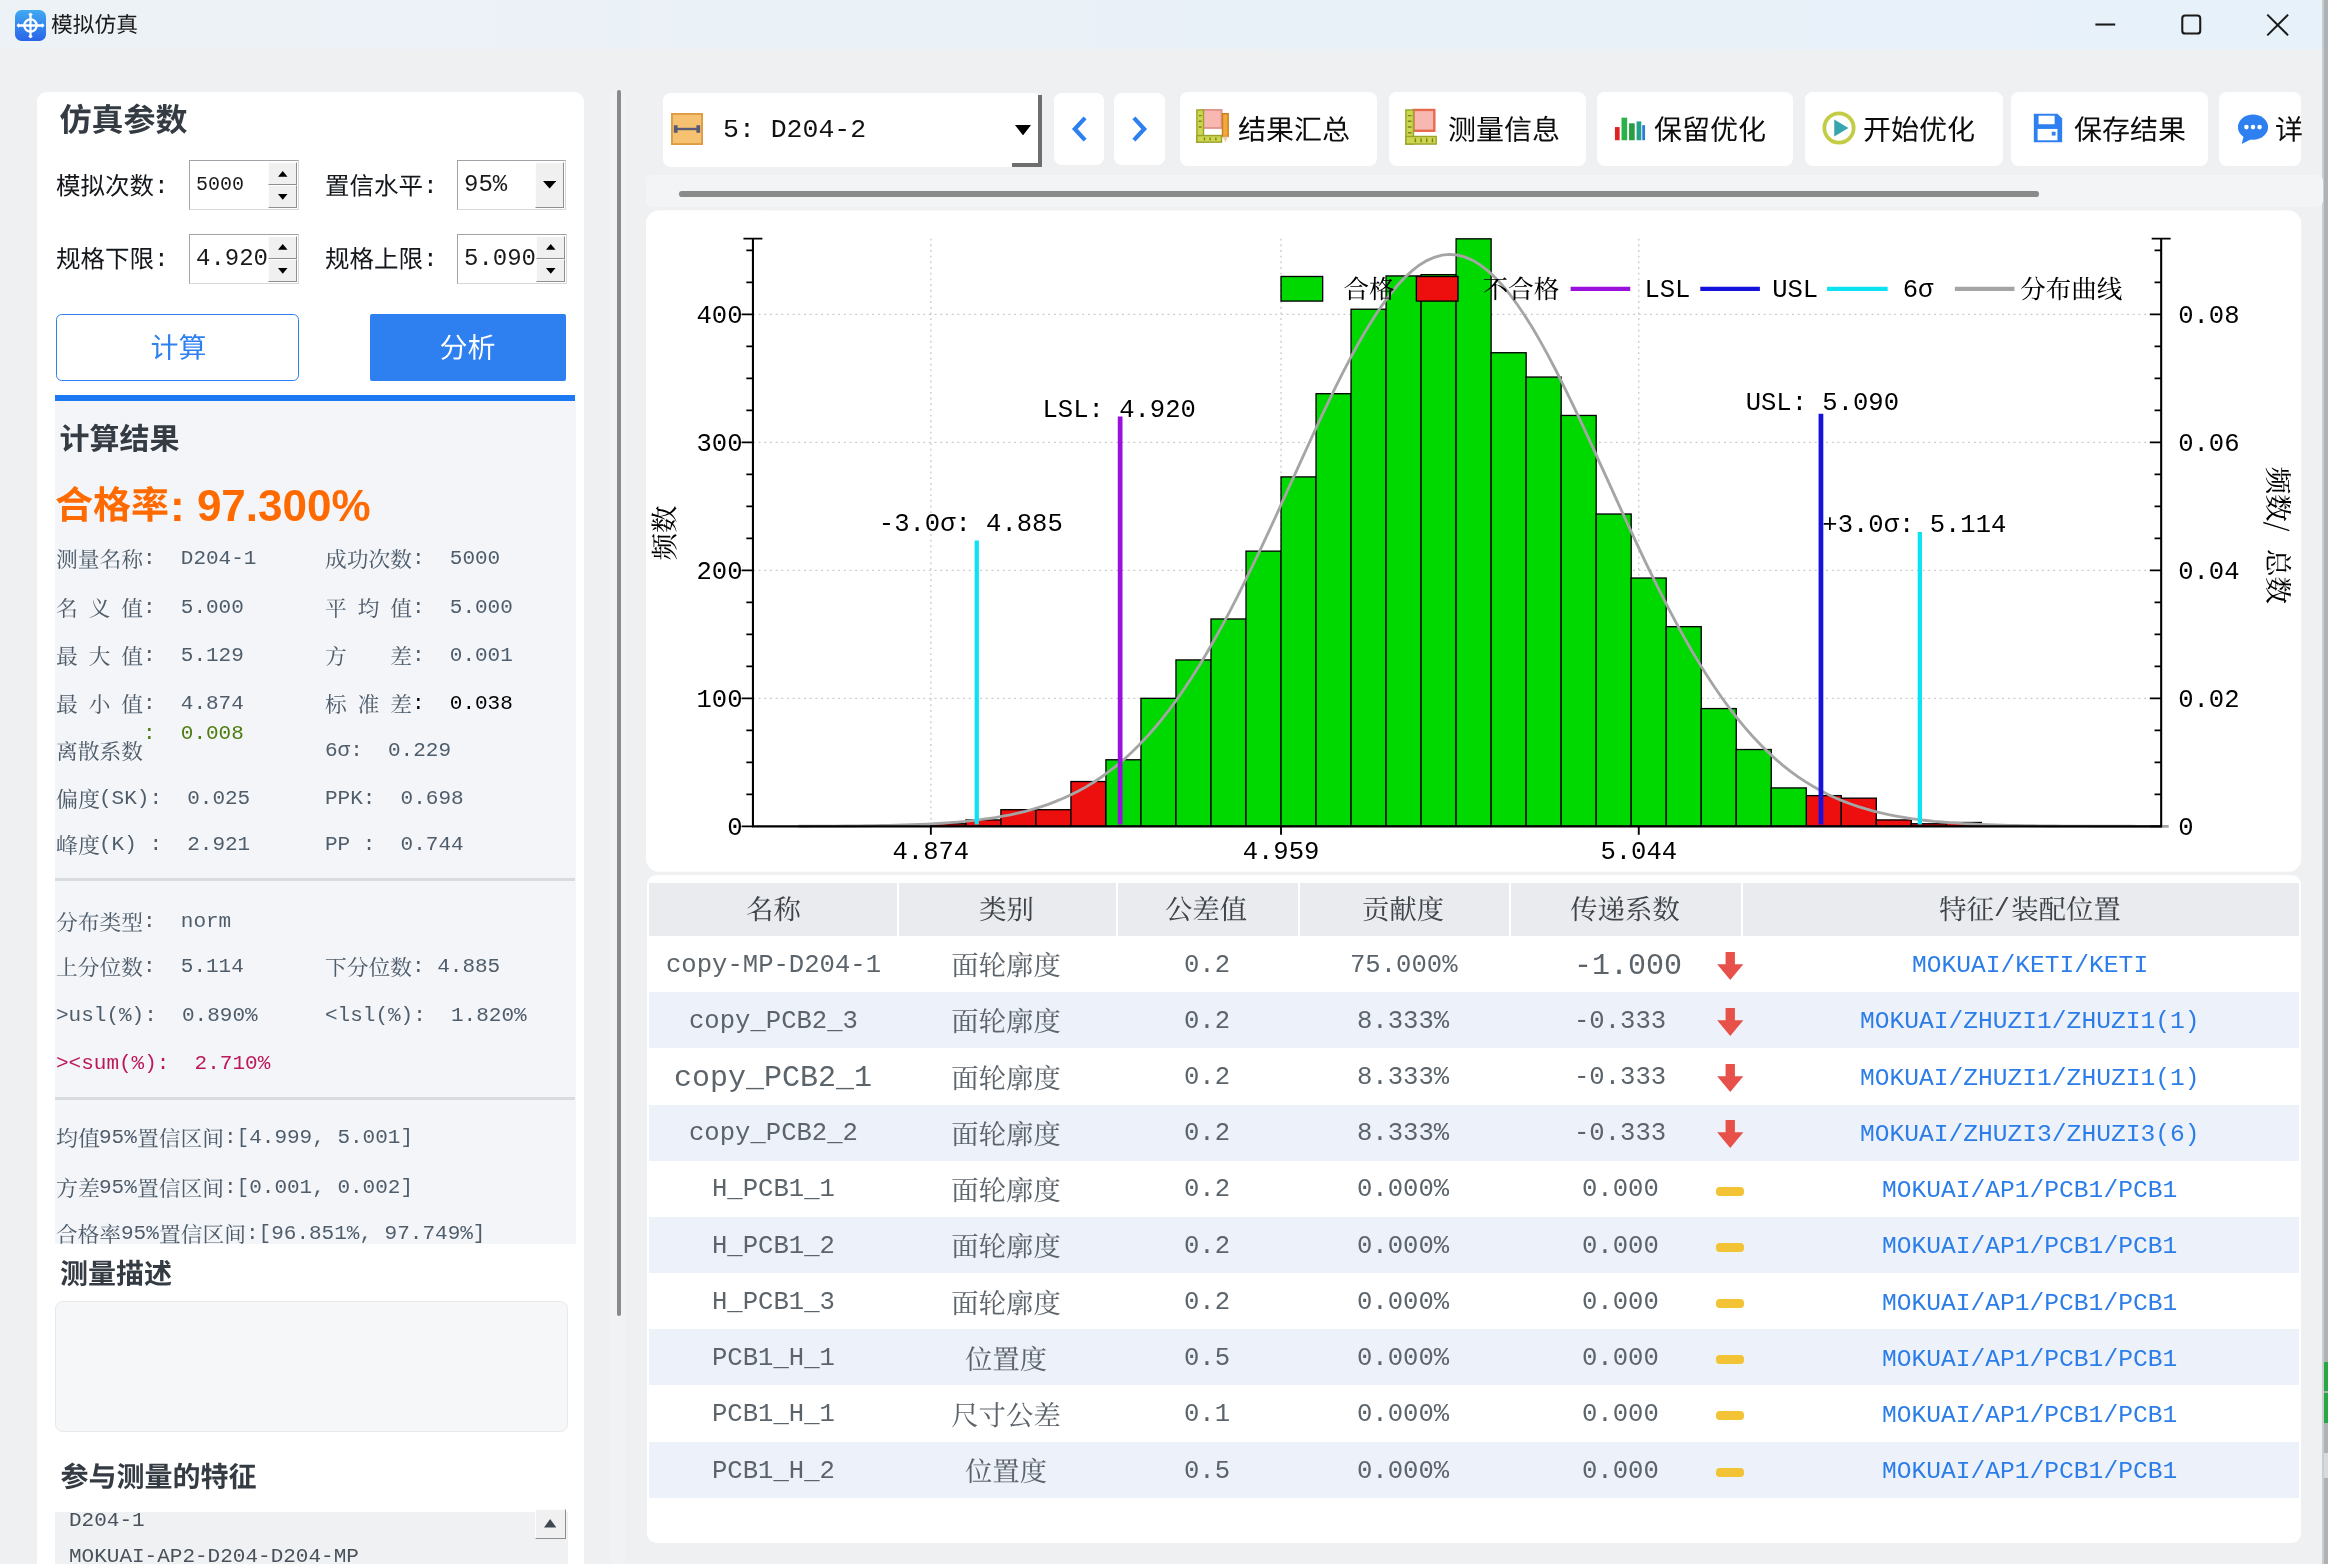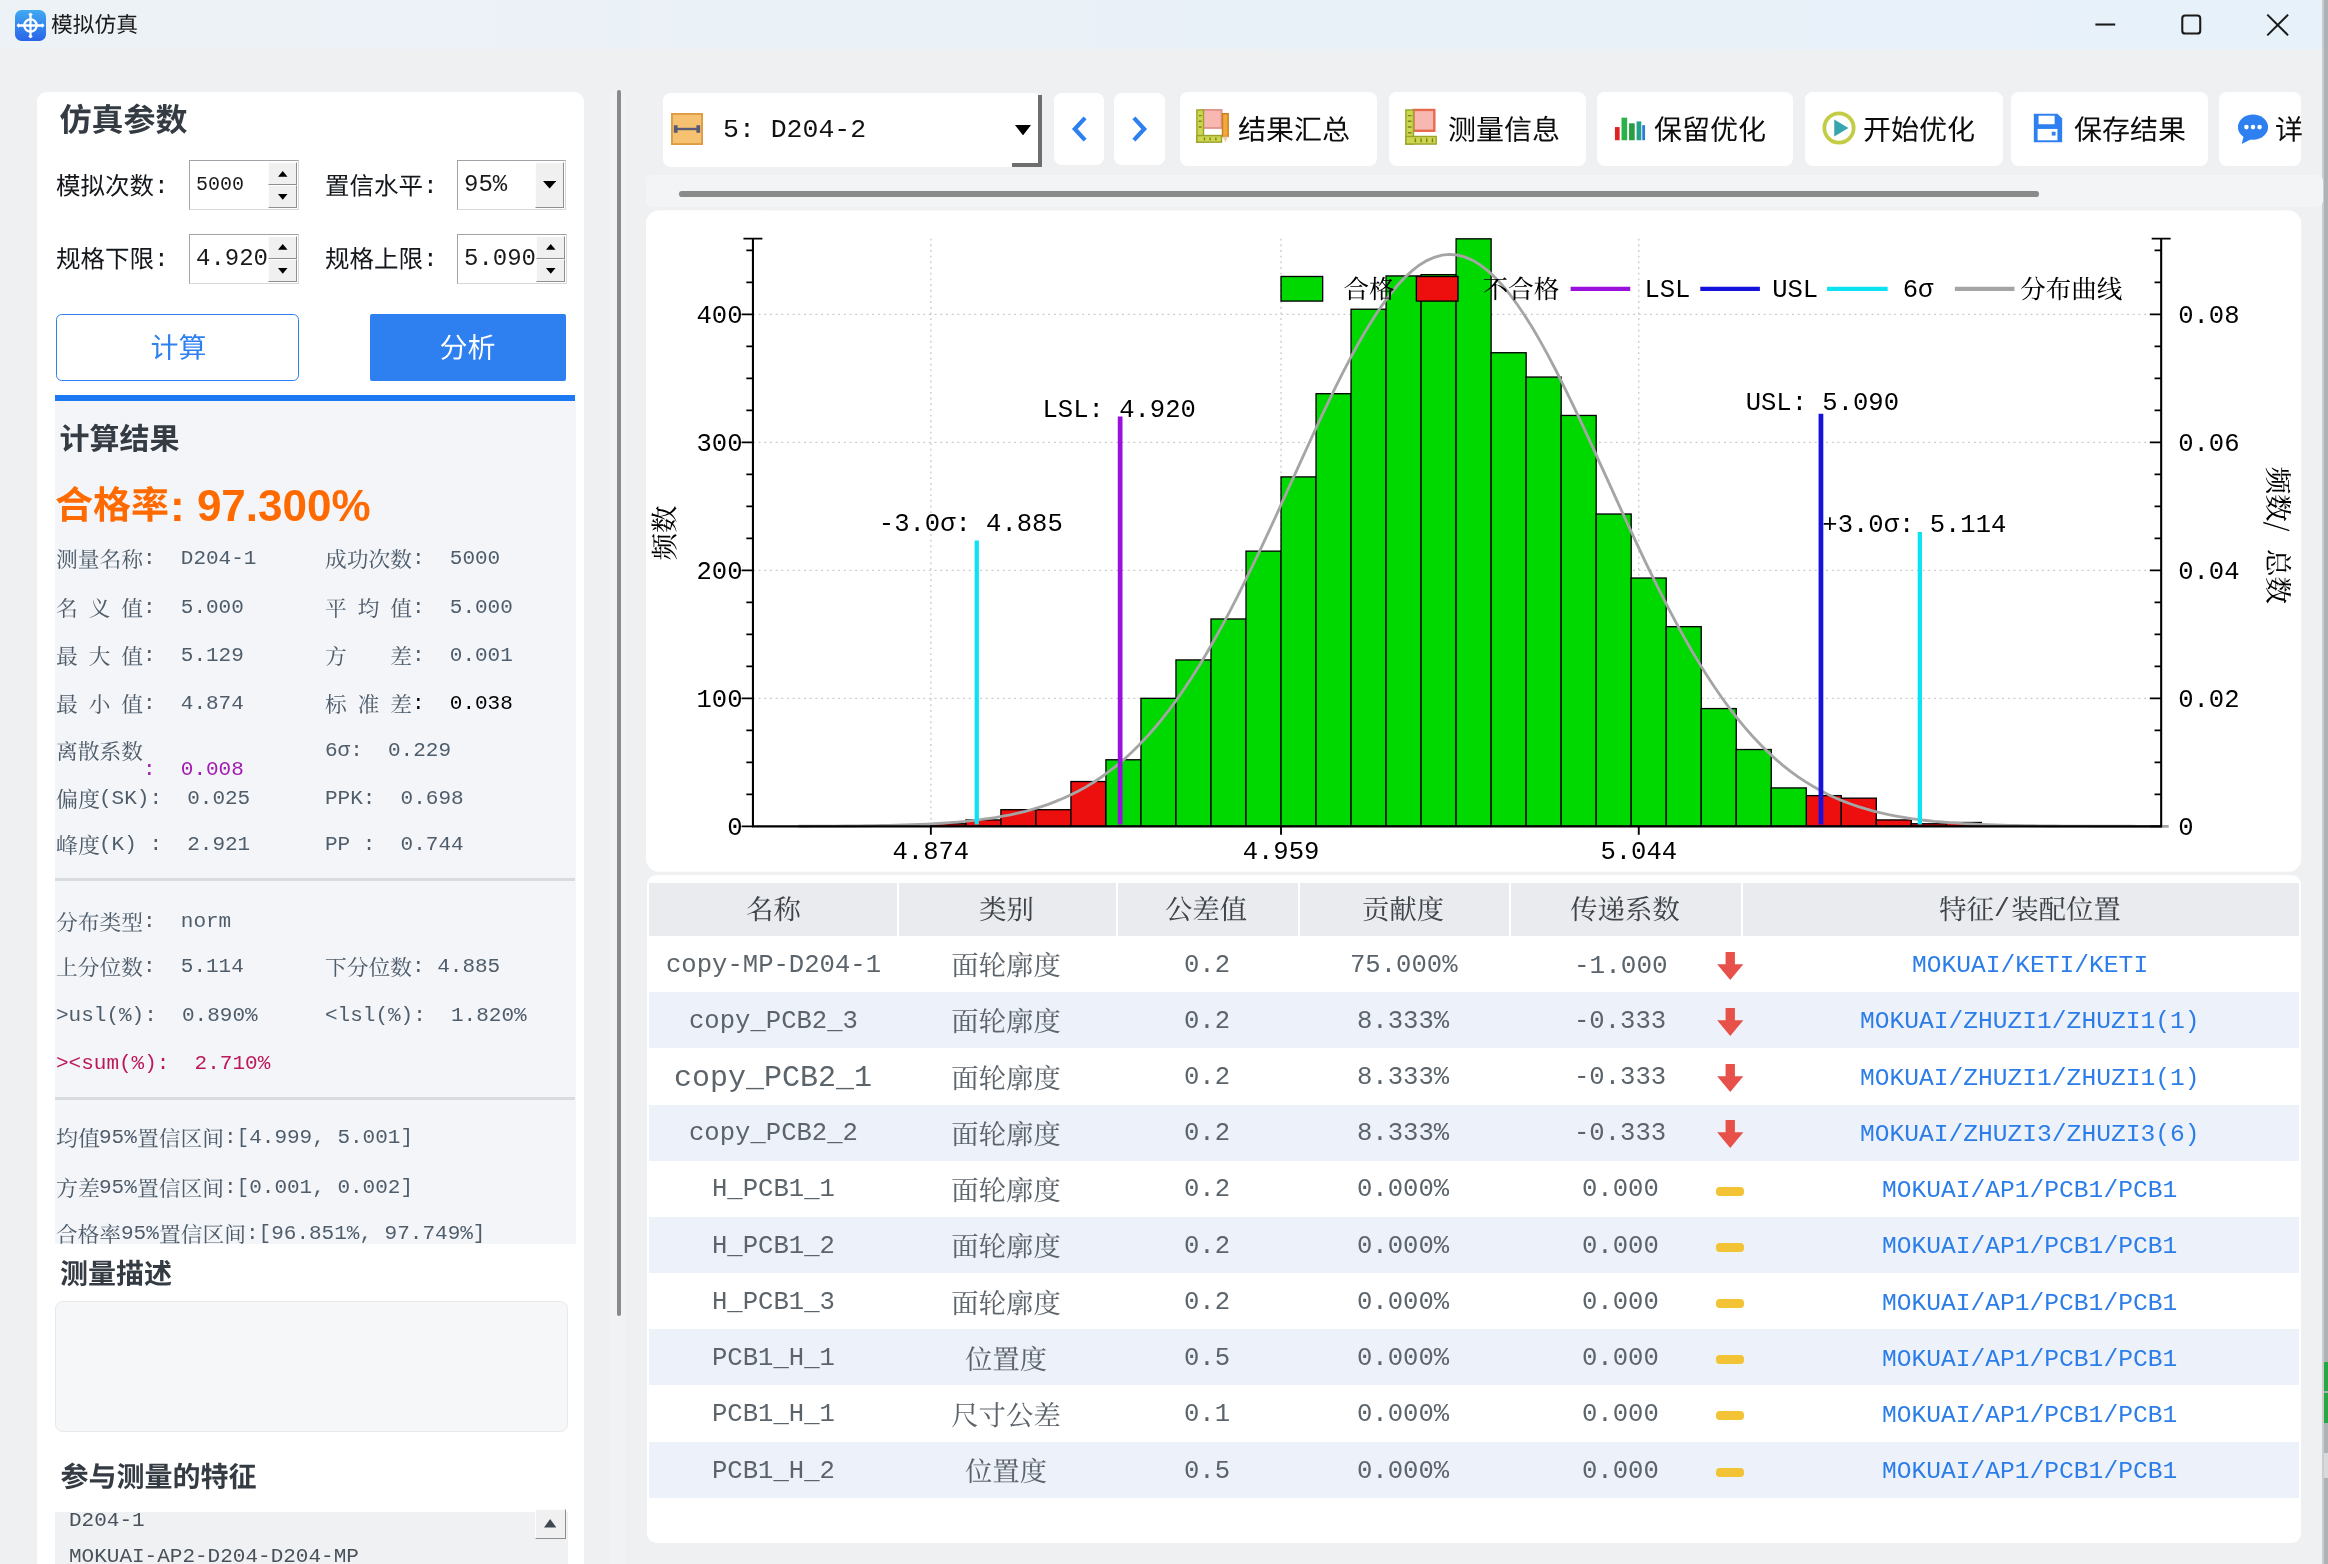--- a/index.html
+++ b/index.html
@@ -307,21 +307,21 @@
     <use href="#g48" x="1500"></use>
     <use href="#g45" x="3000"></use>
   </svg>
 <div class="a m" style="left:412px;top:692px;font-size:21px;line-height:24px;color:#000000">:&nbsp;&nbsp;0.038</div>
 <svg class="a " style="left:56px;top:740px;width:87px;height:22px;fill:#4f5d6b" viewBox="0 0 4000 1000">
     <use href="#g49" x="0"></use>
     <use href="#g50" x="1000"></use>
     <use href="#g51" x="2000"></use>
     <use href="#g37" x="3000"></use>
   </svg>
-<div class="a m" style="left:143px;top:758px;font-size:21px;line-height:24px;color:#a21caf">:&nbsp;&nbsp;0.008</div>
+<div class="a m" style="left:143px;top:722px;font-size:21px;line-height:24px;color:#4d7c0f">:&nbsp;&nbsp;0.008</div>
 <div class="a m" style="left:325px;top:739px;font-size:21px;line-height:24px;color:#4f5d6b">6σ:&nbsp;&nbsp;0.229</div>
 <svg class="a " style="left:56px;top:788px;width:44px;height:22px;fill:#4f5d6b" viewBox="0 0 2000 1000">
     <use href="#g52" x="0"></use>
     <use href="#g53" x="1000"></use>
   </svg>
 <div class="a m" style="left:99px;top:787px;font-size:21px;line-height:24px;color:#4f5d6b">(SK):&nbsp;&nbsp;0.025</div>
 <div class="a m" style="left:325px;top:787px;font-size:21px;line-height:24px;color:#4f5d6b">PPK:&nbsp;&nbsp;0.698</div>
 <svg class="a " style="left:56px;top:834px;width:44px;height:22px;fill:#4f5d6b" viewBox="0 0 2000 1000">
     <use href="#g54" x="0"></use>
     <use href="#g53" x="1000"></use>
@@ -661,21 +661,21 @@
   </svg>
 <div class="a m" style="left:666px;top:948px;font-size:25.6px;line-height:36px;color:#5c646b">copy-MP-D204-1</div>
 <svg class="a " style="left:951px;top:951px;width:110px;height:27.4px;fill:#5c646b" viewBox="0 0 4000 1000">
     <use href="#g108" x="0"></use>
     <use href="#g109" x="1000"></use>
     <use href="#g110" x="2000"></use>
     <use href="#g53" x="3000"></use>
   </svg>
 <div class="a m" style="left:1184px;top:948px;font-size:25.6px;line-height:36px;color:#5c646b">0.2</div>
 <div class="a m" style="left:1350px;top:948px;font-size:25.6px;line-height:36px;color:#5c646b">75.000%</div>
-<div class="a m" style="left:1574px;top:948px;font-size:26px;line-height:36px;color:#5c646b">-1.000</div>
+<div class="a m" style="left:1574px;top:948px;font-size:30px;line-height:36px;color:#5c646b">-1.000</div>
 <svg class="a" style="left:1717px;top:952px" width="26.5" height="28" viewBox="0 0 28 30">
     <path d="M9 0h10v13h9L14 30L0 13h9z" fill="#e8504a"></path>
   </svg>
 <div class="a m" style="left:1912px;top:948px;font-size:24.6px;line-height:35px;color:#2b7de9">MOKUAI/KETI/KETI</div>
 <div class="a m" style="left:689px;top:1004px;font-size:25.6px;line-height:36px;color:#5c646b">copy_PCB2_3</div>
 <svg class="a " style="left:951px;top:1007px;width:110px;height:27.4px;fill:#5c646b" viewBox="0 0 4000 1000">
     <use href="#g108" x="0"></use>
     <use href="#g109" x="1000"></use>
     <use href="#g110" x="2000"></use>
     <use href="#g53" x="3000"></use>

